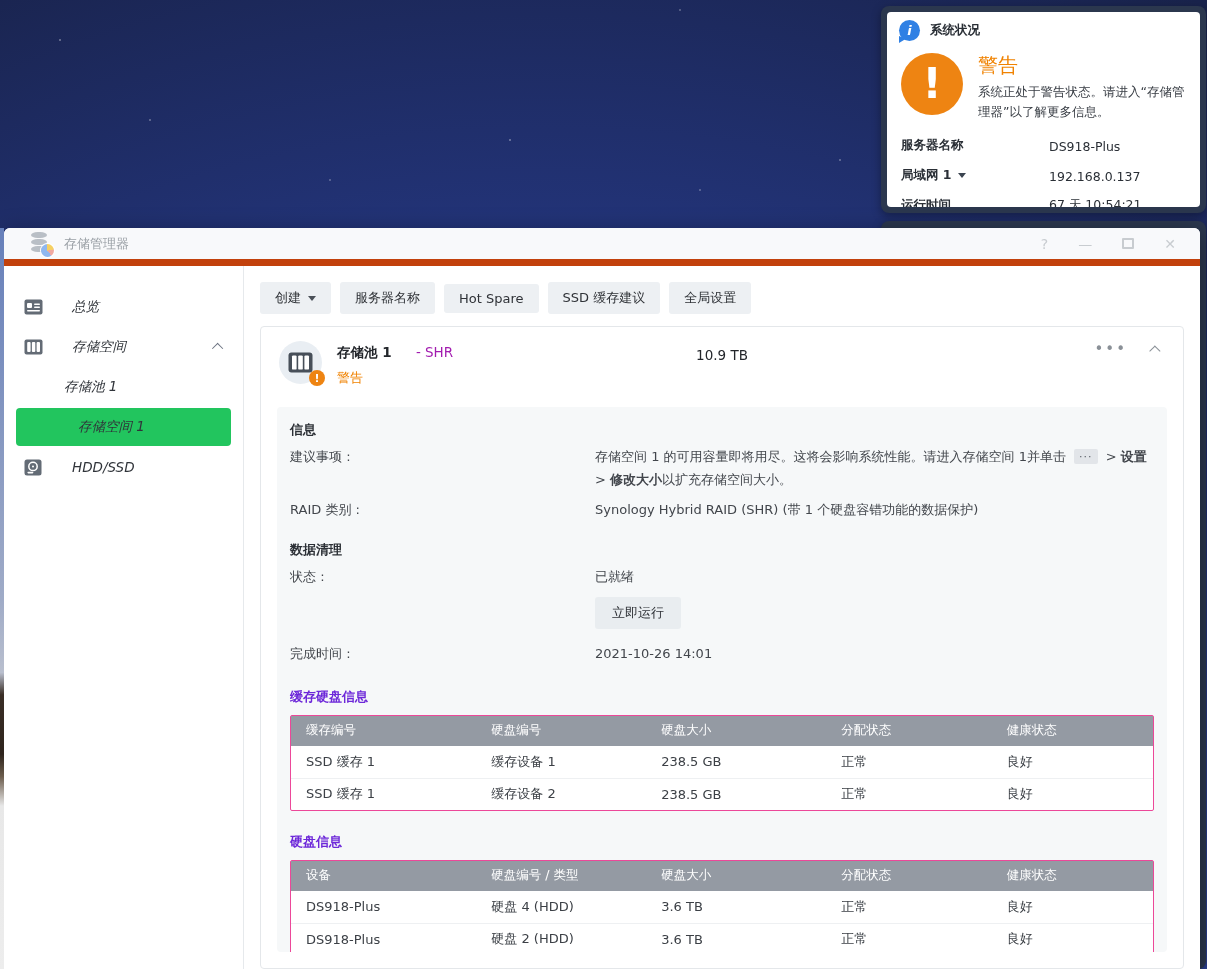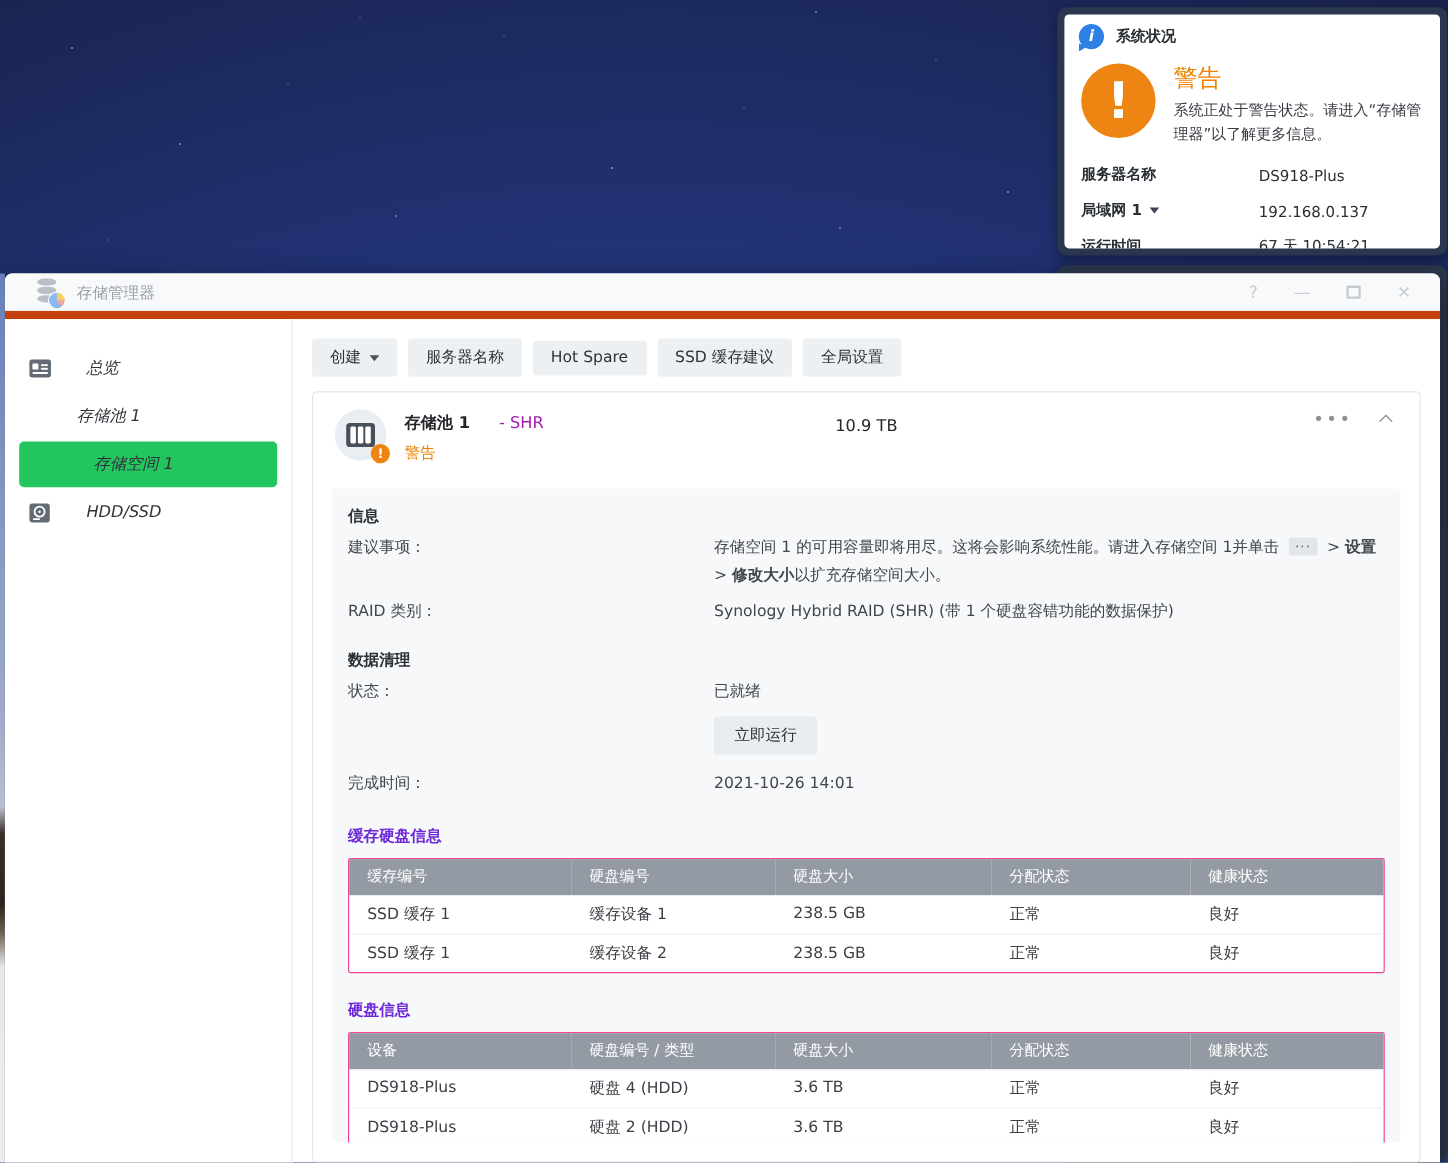--- a/index.html
+++ b/index.html
@@ -195,20 +195,32 @@
           <span class="sicon">
             <svg width="19" height="16" viewBox="0 0 19 16">
                 <rect x="0.5" y="0.5" width="18" height="15" rx="2" fill="#636b75"></rect>
                 <rect x="3" y="4" width="5" height="5" rx="1" fill="#fff"></rect>
                 <rect x="10" y="4.5" width="6" height="1.6" rx=".8" fill="#fff"></rect>
                 <rect x="10" y="7.5" width="6" height="1.6" rx=".8" fill="#fff"></rect>
                 <rect x="3" y="11" width="13" height="1.6" rx=".8" fill="#fff"></rect>
               </svg>
           </span>
           <span>总览</span>
+        </div>
+        <div class="side-item">
+          <span class="sicon">
+            <svg width="19" height="16" viewBox="0 0 19 16">
+                <rect x="0.5" y="0.5" width="18" height="15" rx="2" fill="#636b75"></rect>
+                <rect x="3.2" y="3" width="3.4" height="10" rx="1" fill="#fff"></rect>
+                <rect x="7.9" y="3" width="3.4" height="10" rx="1" fill="#fff"></rect>
+                <rect x="12.6" y="3" width="3.4" height="10" rx="1" fill="#fff"></rect>
+              </svg>
+          </span>
+          <span>存储空间</span>
+          <span class="chev-up"></span>
         </div>
         <div class="side-item child">
           <span>存储池 1</span>
         </div>
         <div class="side-item grandchild selected">
           <span>存储空间 1</span>
         </div>
         <div class="side-item">
           <span class="sicon">
             <svg width="18" height="17" viewBox="0 0 18 17">

